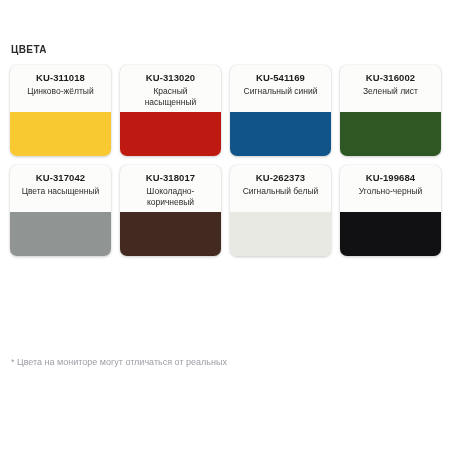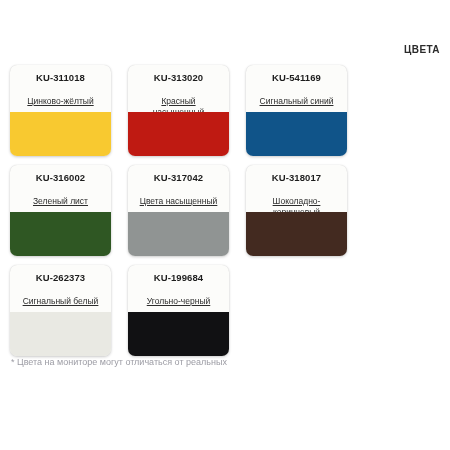--- a/index.html
+++ b/index.html
@@ -25,27 +25,26 @@
   }
 
   .section-title {
     font-size: 10px;
     font-weight: bold;
     letter-spacing: 0.4px;
     color: #2b2b2b;
     margin: 0 0 9px 1px;
     text-transform: uppercase;
     line-height: 12px;
-    text-align: right;
   }
 
   .swatch-grid {
     display: flex;
     flex-wrap: wrap;
-    gap: 9px 17px;
+    gap: 9px 9px;
     width: 431px;
   }
 
   .swatch-card {
     width: 101px;
     height: 91px;
     border-radius: 7px;
     background: #fcfcfa;
     box-shadow: 0 1px 3px rgba(0,0,0,0.20), 0 0 1px rgba(0,0,0,0.14);
     overflow: hidden;
@@ -72,22 +71,21 @@
     line-height: 12px;
     white-space: nowrap;
   }
 
   .swatch-name {
     display: block;
     font-size: 8.5px;
     font-weight: normal;
     color: #2c2c2c;
     line-height: 11px;
-    margin-top: 12px;
-    text-decoration: underline;
+    margin-top: 2px;
   }
 
   .swatch-chip {
     flex: 1 1 auto;
     width: 100%;
     display: block;
   }
 
   .footnote {
     position: absolute;

